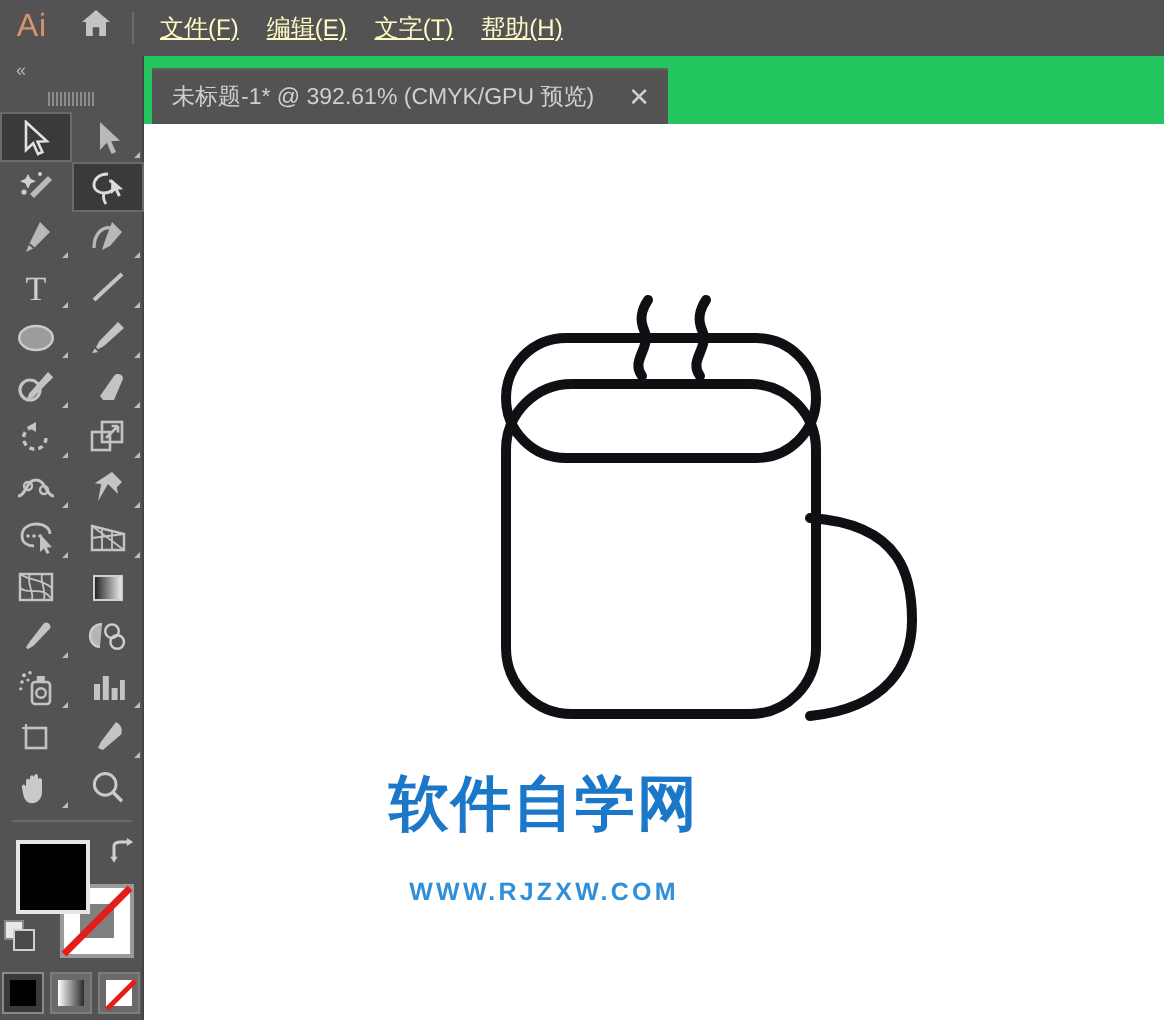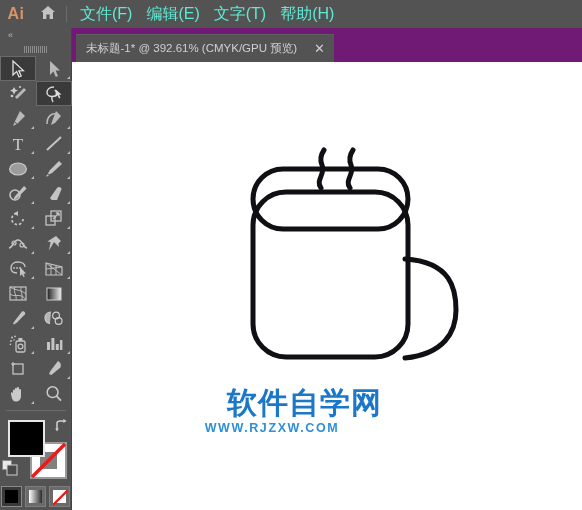--- a/index.html
+++ b/index.html
@@ -13,39 +13,39 @@
 
   
   #menubar {
     position: absolute; left: 0; top: 0; width: 582px; height: 28px;
     background: #535353;
     display: flex; align-items: center;
   }
   #ai-logo {
     width: 32px; height: 28px;
     display: flex; align-items: center; justify-content: center;
-    color: #d9956a; font-size: 16px; font-weight: bold;
+    color: #d9956a; font-size: 16px; font-weight: normal;
     letter-spacing: .5px;
   }
   #home-btn {
     width: 32px; height: 28px;
     display: flex; align-items: center; justify-content: center;
   }
   .menu-divider {
     width: 1px; height: 16px; background: #6d6d6d; margin: 0 6px 0 2px;
   }
   .menu-item {
-    color: #5eead4; font-size: 16px;
-    padding: 4px 7px; white-space: nowrap; line-height: 14px;
+    color: #fef9c3; font-size: 12px;
+    padding: 4px 7px; white-space: nowrap; line-height: 14px; text-decoration: underline;
   }
 
   
   #tabbar {
     position: absolute; left: 72px; top: 28px; width: 510px; height: 34px;
-    background: #701a75;
+    background: #22c55e;
     text-decoration: underline;
   }
   #doc-tab {
     position: absolute; left: 4px; top: 6px; height: 28px;
     background: #535353;
     display: flex; align-items: center;
     padding: 0 6px 0 10px;
     border-top: 1px solid #5e5e5e;
   }
   #doc-tab-title { color: #d0d0d0; font-size: 11.5px; white-space: nowrap; }
@@ -64,25 +64,24 @@
 
   
   #watermark {
     position: absolute; left: 90px; top: 325px;
     text-align: center; width: 220px;
   }
   #wm-cn {
     color: #1b78c8; font-size: 30px; font-weight: bold;
     letter-spacing: 1px; line-height: 32px;
     font-family: "DejaVu Sans", sans-serif;
-    text-align: right;
   }
   #wm-url {
     color: #2f8fd8; font-size: 12.5px; font-weight: bold;
-    letter-spacing: 1.6px; line-height: 16px; margin-top: 1px;
+    letter-spacing: 1.6px; line-height: 16px; margin-top: 19px;
   }
 
   
   #toolbar {
     position: absolute; left: 0; top: 28px; width: 72px; height: 482px;
     background: #535353;
     border-right: 1px solid #444;
   }
   #tb-collapse {
     height: 14px; color: #b9b9b9; font-size: 9px;

